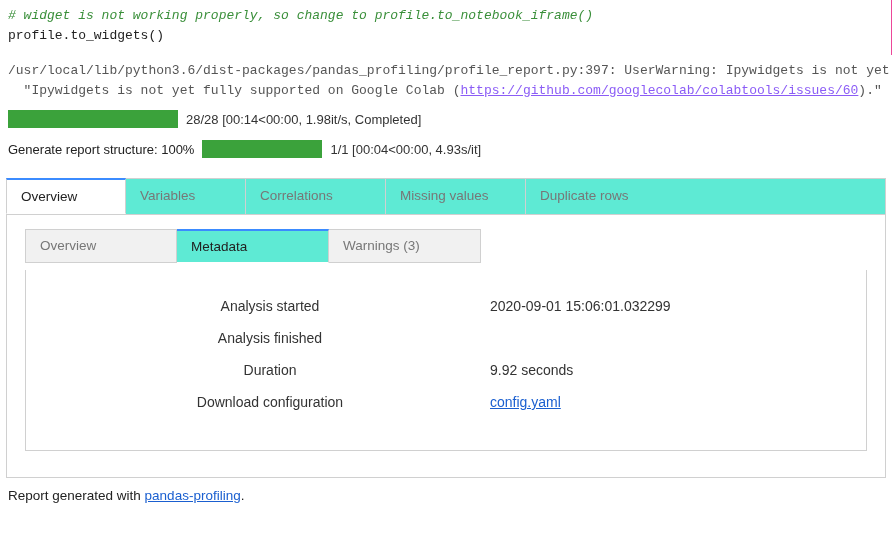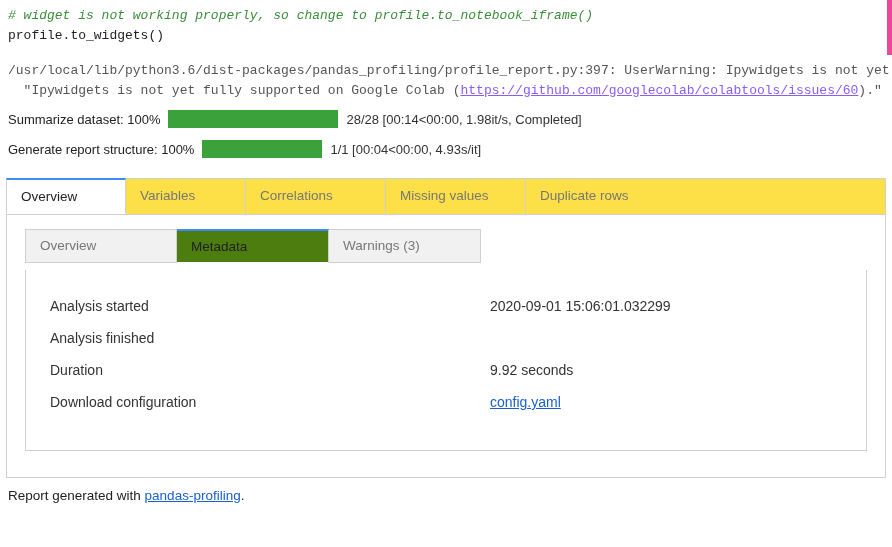--- a/index.html
+++ b/index.html
@@ -9,21 +9,21 @@
     font-family: Arial, Helvetica, sans-serif;
     font-size: 13px;
     color: #333;
     background: #fff;
     width: 892px;
   }
   .code-cell {
     font-family: "Courier New", monospace;
     font-size: 13px;
     padding: 6px 8px 10px 8px;
-    border-right: 5px solid #ec4899;
+    border-right: 1px solid #ec4899;
     white-space: pre;
     line-height: 1.5;
   }
   .code-comment { color: #3a8f3a; font-style: italic; }
   .code-plain { color: #222; }
   .output-warning {
     font-family: "Courier New", monospace;
     font-size: 13px;
     color: #555;
     padding: 6px 8px 4px 8px;
@@ -57,21 +57,21 @@
   }
   .tab {
     border: 1px solid #d0d0d0;
     border-bottom: none;
     padding: 9px 0;
     min-width: 130px;
     width: 140px;
     text-align: left;
     padding-left: 14px;
     color: #777;
-    background: #fde047;
+    background: #5eead4;
     font-size: 13.5px;
     cursor: pointer;
     user-select: none;
   }
   .tab + .tab { border-left: none; }
   .tab.active {
     background: #fff;
     color: #222;
     border-bottom: 1px solid #fff;
     position: relative;
@@ -93,38 +93,39 @@
     padding: 8px 0 8px 14px;
     width: 152px;
     background: #f1f1f1;
     color: #777;
     font-size: 13.5px;
     cursor: pointer;
     user-select: none;
   }
   .subtab + .subtab { border-left: none; }
   .subtab.active {
-    background: #4d7c0f;
+    background: #5eead4;
     color: #222;
     border-top: 2px solid #3b8bff;
     border-bottom: 1px solid #fff;
     position: relative;
   }
   .meta-panel {
     border: 1px solid #d0d0d0;
     border-top: none;
     padding: 20px 24px 32px 24px;
     margin-top: -1px;
   }
   .meta-table {
     width: 100%;
   }
   .meta-row {
     display: flex;
     padding: 8px 0;
+    text-align: center;
   }
   .meta-label {
     width: 440px;
     color: #333;
     font-size: 14px;
   }
   .meta-value {
     color: #333;
     font-size: 14px;
   }
@@ -140,21 +141,20 @@
 </head>
 <body>
 
 <div class="code-cell"><span class="code-comment"># widget is not working properly, so change to profile.to_notebook_iframe()</span>
 <span class="code-plain">profile.to_widgets()</span></div>
 
 <div class="output-warning"><span>/usr/local/lib/python3.6/dist-packages/pandas_profiling/profile_report.py:397: UserWarning: Ipywidgets is not yet f</span>
 <span>  "Ipywidgets is not yet fully supported on Google Colab (</span><a href="#">https://github.com/googlecolab/colabtools/issues/60</a><span>)." </span></div>
 
 <div class="progress-row">
-  <span>Summarize dataset: 100%</span>
   <div class="progress-bar-outer">
     <div class="progress-bar-inner" style="width:100%"></div>
   </div>
   <span class="progress-stats">28/28 [00:14&lt;00:00, 1.98it/s, Completed]</span>
 </div>
 
 <div class="progress-row">
   <span>Generate report structure: 100%</span>
   <div class="progress-bar-outer" style="width:120px">
     <div class="progress-bar-inner" style="width:100%"></div>

